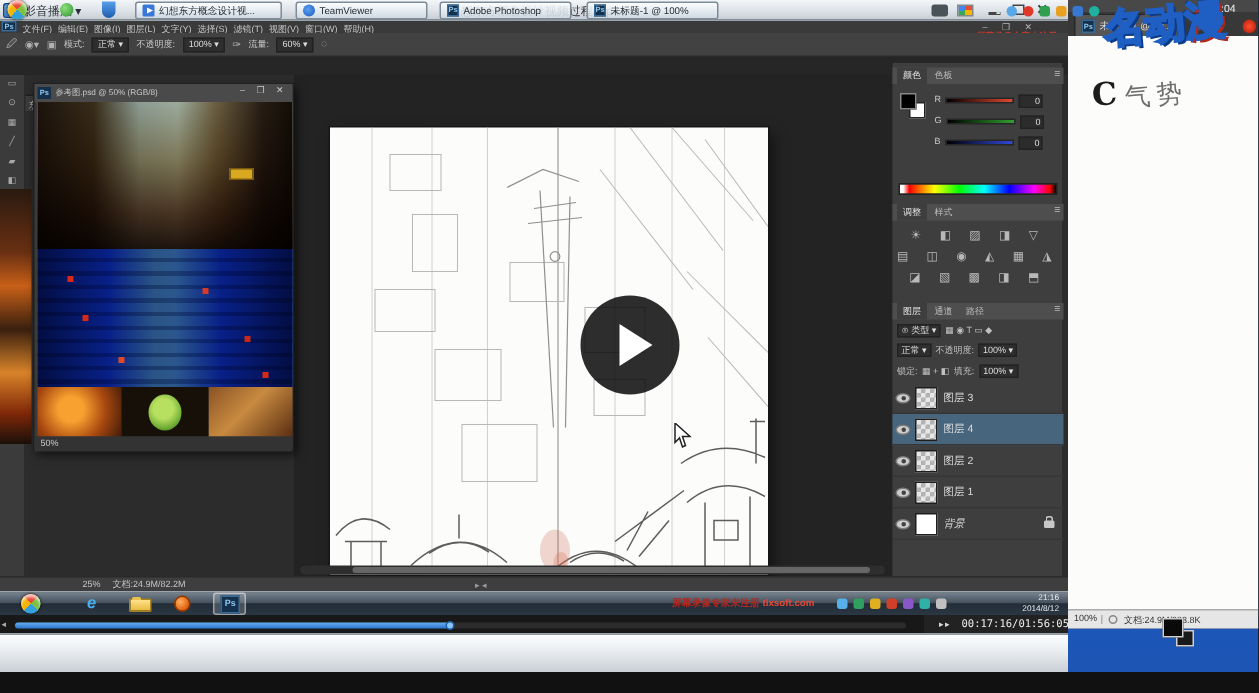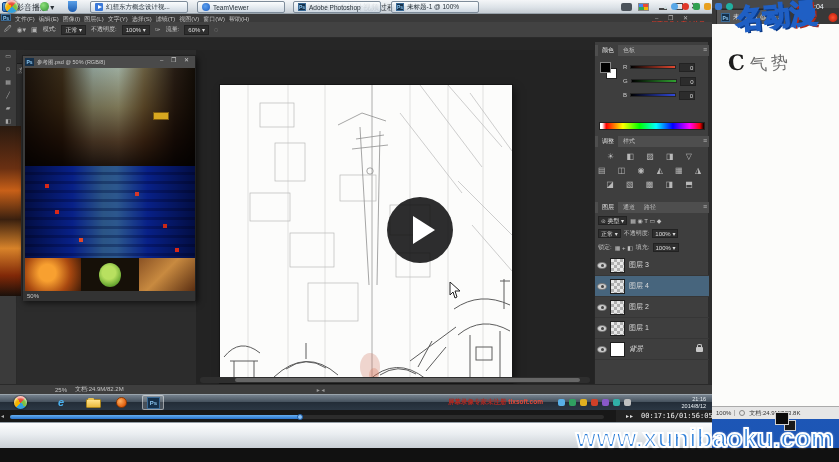--- a/index.html
+++ b/index.html
@@ -542,21 +542,20 @@
     </div>
   </div>
 
   <div class="logo abs">
     <span>名</span>
     <span>动</span>
     <span class="hot">漫</span>
     <span class="spark"></span>
   </div>
 
-  <div class="sitewm abs">www.xunibaoku.com</div>
 
   <div id="taskbar">
     <div class="orb t-orb abs"></div>
     <div class="t-green abs"></div>
     <div class="t-shield abs"></div>
 
     <div class="tbtn abs" style="left:90px;width:98px;">
       <span class="ic ic-video"></span>
       <span>幻想东方概念设计视...</span>
     </div>

